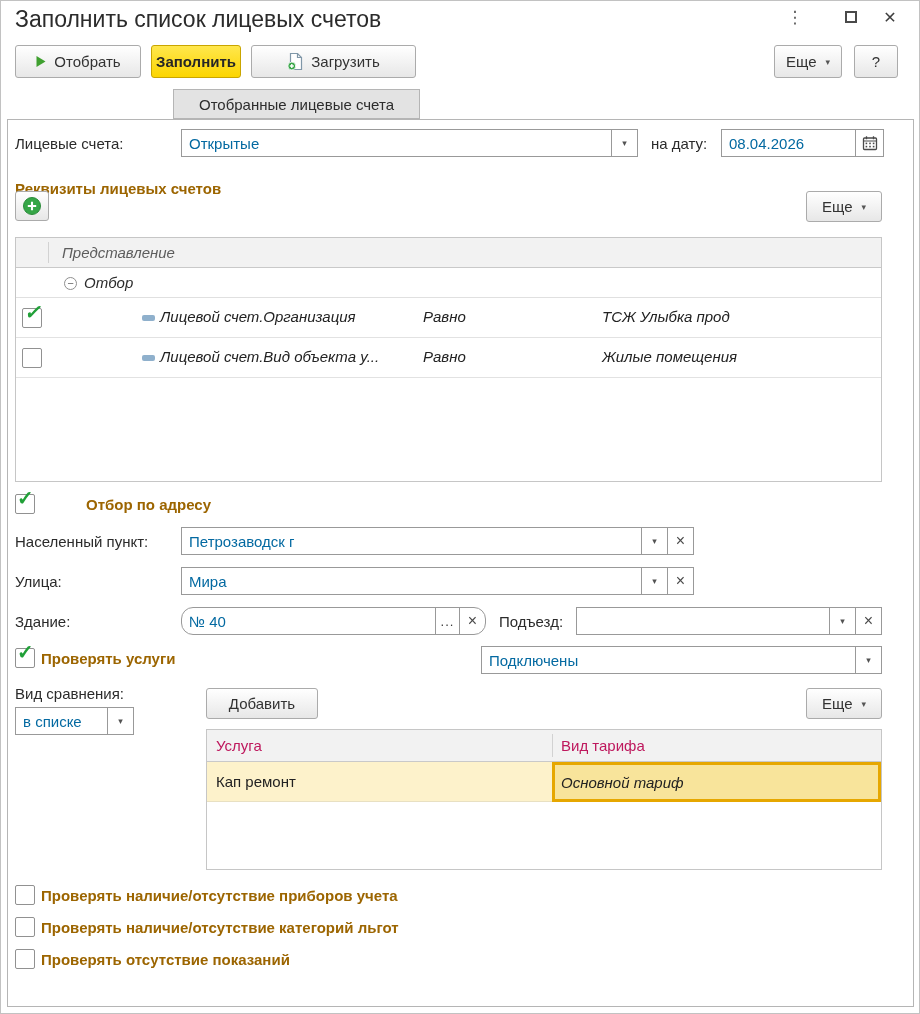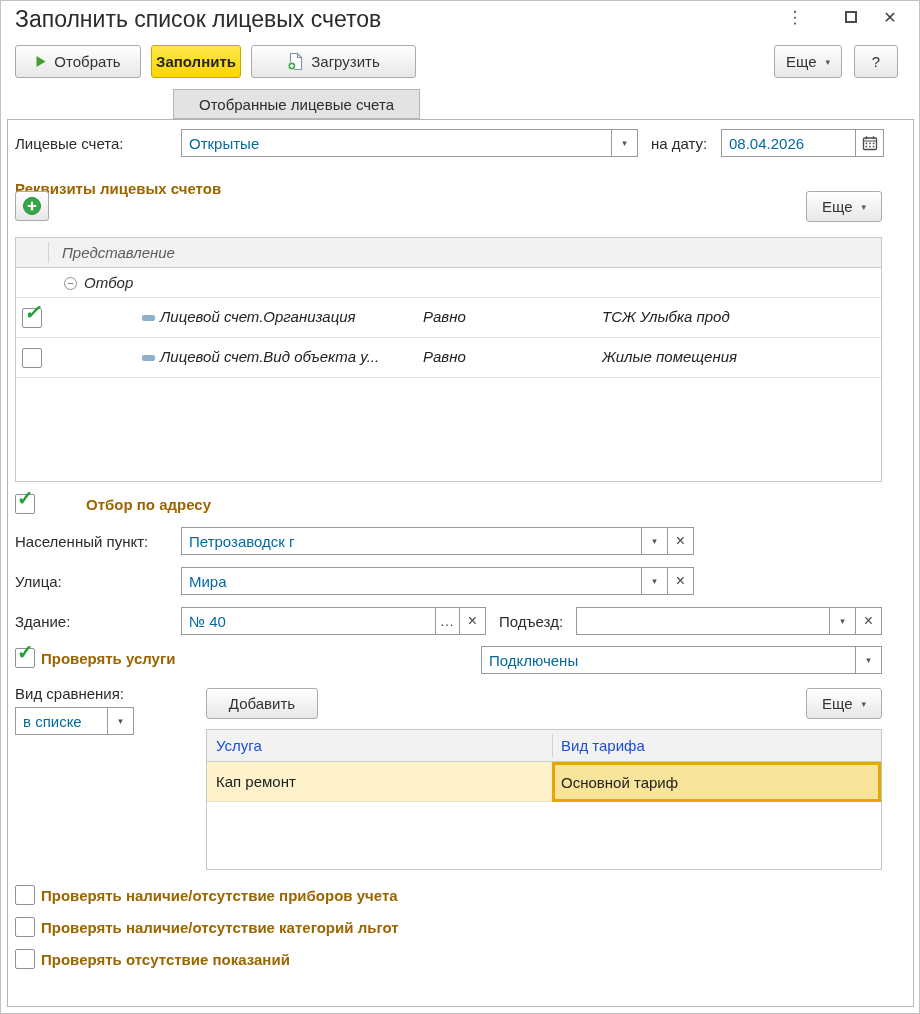--- a/index.html
+++ b/index.html
@@ -31,27 +31,27 @@
   .t1-header{position:relative;height:30px;background:#f2f2f2;border-bottom:1px solid #c9c9c9;box-sizing:border-box;}
   .t1-htext{position:absolute;left:46px;top:6px;font-size:15px;color:#5d5d5d;}
   .t1-cbdiv{position:absolute;left:32px;top:4px;bottom:4px;width:1px;background:#d2d2d2;}
   .t1-group{position:relative;height:30px;border-bottom:1px solid #e0e0e0;box-sizing:border-box;font-size:15px;color:#2b2b2b;}
   .collapse{position:absolute;left:48px;top:9px;width:13px;height:13px;border:1px solid #8f8f8f;border-radius:50%;display:flex;align-items:center;justify-content:center;font-size:11px;color:#666;line-height:1;box-sizing:border-box;}
   .t1-grouptext{position:absolute;left:68px;top:6px;}
   .t1-row{position:relative;height:40px;border-bottom:1px solid #e2e2e2;box-sizing:border-box;font-size:15px;color:#222;}
   .t1-row .cell{position:absolute;top:10px;white-space:nowrap;}
   .dash{position:absolute;left:126px;top:17px;width:13px;height:6px;background:#8fb0cc;border-radius:2px;}
   .table2{position:absolute;border:1px solid #c6c6c6;background:#fff;box-sizing:border-box;}
-  .t2-header{position:relative;height:32px;background:#f2f2f2;border-bottom:1px solid #c9c9c9;box-sizing:border-box;font-size:15px;color:#1d4ed8;}
+  .t2-header{position:relative;height:32px;background:#f2f2f2;border-bottom:1px solid #c9c9c9;box-sizing:border-box;font-size:15px;color:#be185d;}
   .t2-h1{position:absolute;left:9px;top:7px;}
   .t2-h2{position:absolute;left:354px;top:7px;}
   .t2-hdiv{position:absolute;left:345px;top:4px;bottom:4px;width:1px;background:#d2d2d2;}
   .t2-row{position:relative;height:40px;background:#fdf2cb;border-bottom:1px solid #e8e0c2;box-sizing:border-box;font-size:15px;color:#222;}
   .t2-service{position:absolute;left:9px;top:11px;white-space:nowrap;}
-  .t2-tariffcell{position:absolute;left:345px;top:0;width:329px;height:40px;border:3px solid #e6a700;background:#f8e49b;box-sizing:border-box;display:flex;align-items:center;padding-left:6px;font-size:15px;color:#222;}
+  .t2-tariffcell{position:absolute;left:345px;top:0;width:329px;height:40px;border:3px solid #e6a700;background:#f8e49b;box-sizing:border-box;display:flex;align-items:center;padding-left:6px;font-size:15px;color:#222;font-style:italic;}
   svg{display:block;}
 </style>
 </head>
 <body>
 
 <div class="window">
 
   <div class="title">Заполнить список лицевых счетов</div>
   <div class="titlebtn" style="left:782px;top:4px;">
     <span class="kebab-glyph">⋮</span>
@@ -172,21 +172,21 @@
     </div>
 
     <span class="label" style="left:7px;top:453px;">Улица:</span>
     <div class="field" style="left:173px;top:447px;width:513px;">
       <span class="val">Мира</span>
       <span class="seg seg-arrow">▾</span>
       <span class="seg seg-clear">×</span>
     </div>
 
     <span class="label" style="left:7px;top:493px;">Здание:</span>
-    <div class="field" style="left:173px;top:487px;width:305px;">
+    <div class="field" style="left:173px;top:487px;width:305px;border-radius:12px;">
       <span class="val">№ 40</span>
       <span class="seg seg-dots">...</span>
       <span class="seg seg-clear">×</span>
     </div>
     <span class="label" style="left:491px;top:493px;">Подъезд:</span>
     <div class="field" style="left:568px;top:487px;width:306px;">
       <span class="val"></span>
       <span class="seg seg-arrow">▾</span>
       <span class="seg seg-clear">×</span>
     </div>

